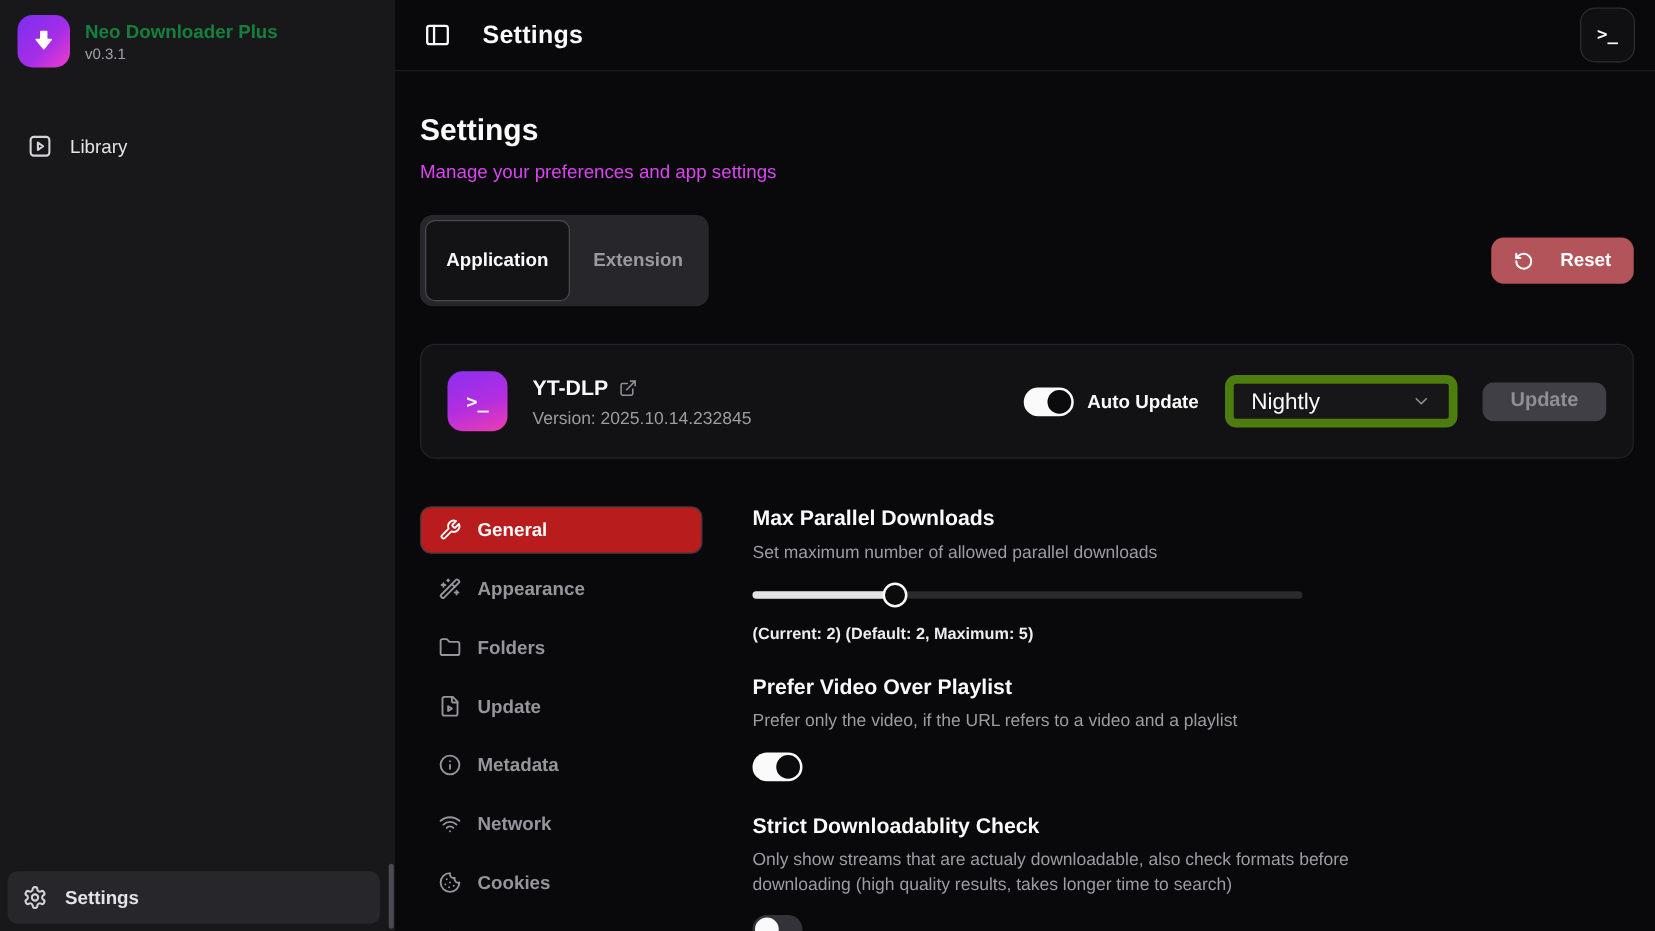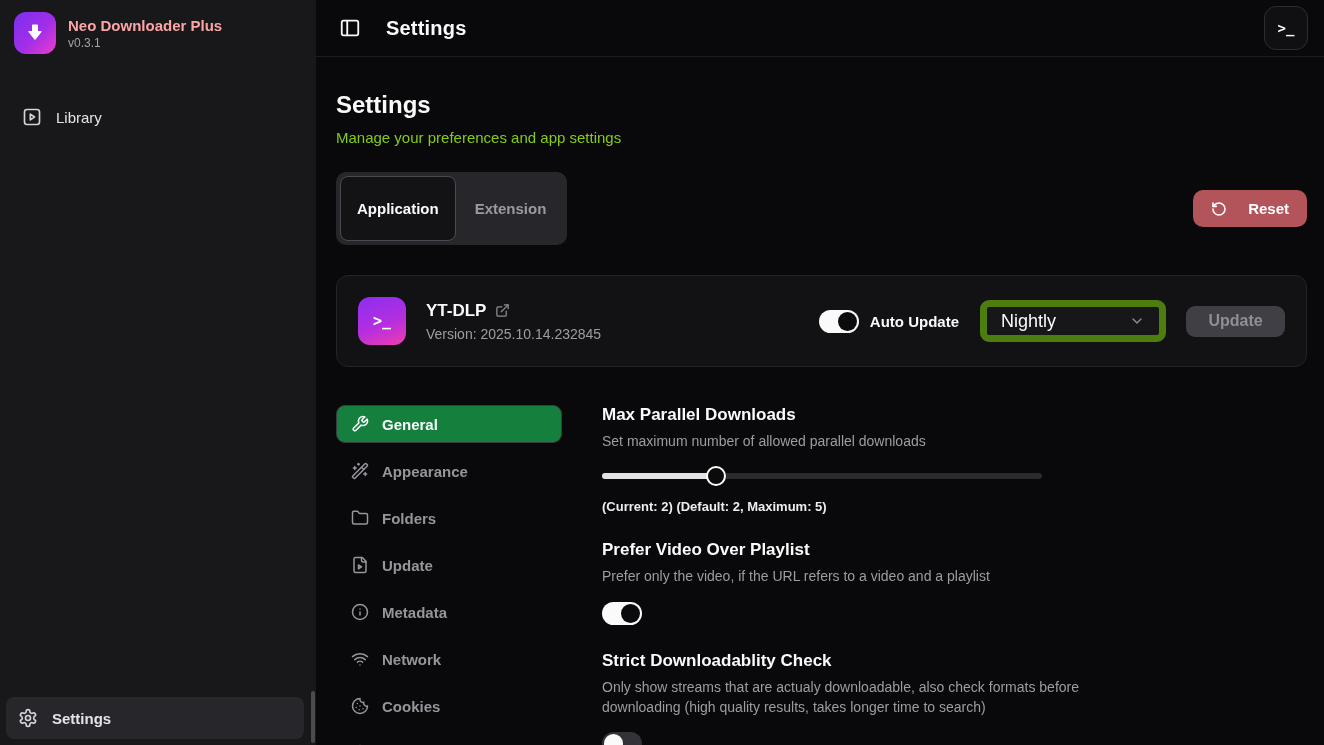--- a/index.html
+++ b/index.html
@@ -18,21 +18,21 @@
     background: #18181b;
     display: flex; flex-direction: column;
     position: relative;
   }
   .brand { display: flex; align-items: center; gap: 12px; padding: 12px 14px; }
   .logo {
     width: 42px; height: 42px; border-radius: 12px;
     background: linear-gradient(135deg, #7b2ff0 0%, #a32ee8 55%, #ef3dcb 100%);
     display: flex; align-items: center; justify-content: center;
   }
-  .brand-name { font-size: 15px; font-weight: bold; color: #fca5a5; }
+  .brand-name { font-size: 15px; font-weight: bold; color: #15803d; }
   .brand-ver { font-size: 12px; color: #a1a1aa; margin-top: 2px; }
   .side-nav { margin-top: 30px; display: flex; flex-direction: column; gap: 6px; padding: 0 10px; }
   .side-item {
     display: flex; align-items: center; gap: 14px;
     height: 42px; padding: 0 12px; border-radius: 8px;
     font-size: 15px; color: #e4e4e7; cursor: pointer;
   }
   .side-item .s-icon { color: #d4d4d8; }
   .side-footer { margin-top: auto; padding: 0 12px 6px 6px; }
   .side-item.active { background: #27272b; font-weight: bold; }
@@ -56,21 +56,21 @@
   .terminal-btn {
     margin-left: auto;
     width: 44px; height: 44px; border-radius: 12px;
     background: #101013; border: 1px solid #2c2c31;
     color: #fafafa; font-family: "DejaVu Sans Mono", monospace;
     font-size: 14px; font-weight: bold; cursor: pointer;
   }
 
   .content { padding: 34px 17px 0 20px; flex: 1; overflow: hidden; }
   .page-title { font-size: 24px; font-weight: bold; }
-  .page-subtitle { font-size: 15px; color: #84cc16; margin-top: 10px; }
+  .page-subtitle { font-size: 15px; color: #d946ef; margin-top: 10px; }
 
   .tabs-row { display: flex; align-items: center; justify-content: space-between; margin-top: 26px; }
   .segmented {
     display: inline-flex; align-items: center;
     background: #27272b; border-radius: 10px; padding: 4px; gap: 2px;
   }
   .tab {
     border: 1px solid transparent; background: transparent;
     font-family: inherit; font-size: 15px; font-weight: 600;
     color: #9a9aa1; padding: 23px 16px; border-radius: 8px; cursor: pointer;
@@ -133,21 +133,21 @@
 
   
   .settings-body { display: flex; margin-top: 38px; }
   .settings-nav { width: 226px; min-width: 226px; display: flex; flex-direction: column; }
   .snav-item {
     display: flex; align-items: center; gap: 13px;
     height: 38px; margin-bottom: 9px; padding: 0 14px;
     border: 1px solid transparent; border-radius: 9px;
     font-size: 15px; font-weight: 600; color: #95959c; cursor: pointer;
   }
-  .snav-item.active { background: #15803d; border-color: #3a3a41; color: #fafafa; font-weight: bold; }
+  .snav-item.active { background: #b91c1c; border-color: #3a3a41; color: #fafafa; font-weight: bold; }
   .snav-item .s-icon { color: inherit; }
 
   .settings-panel { margin-left: 40px; flex: 1; }
   .setting-title { font-size: 17px; font-weight: bold; }
   .setting-desc { font-size: 14px; color: #9c9ca3; margin-top: 6px; line-height: 1.45; }
   .setting-desc.narrow { max-width: 522px; }
   .setting-note { font-size: 13px; font-weight: 600; color: #ededf0; margin-top: 13px; }
   .setting-block { margin-bottom: 26px; }
   .setting-block .switch { margin-top: 15px; }
 

